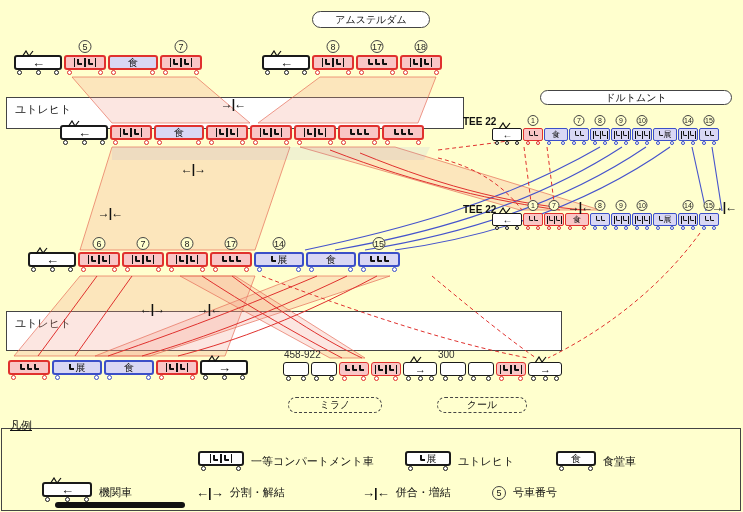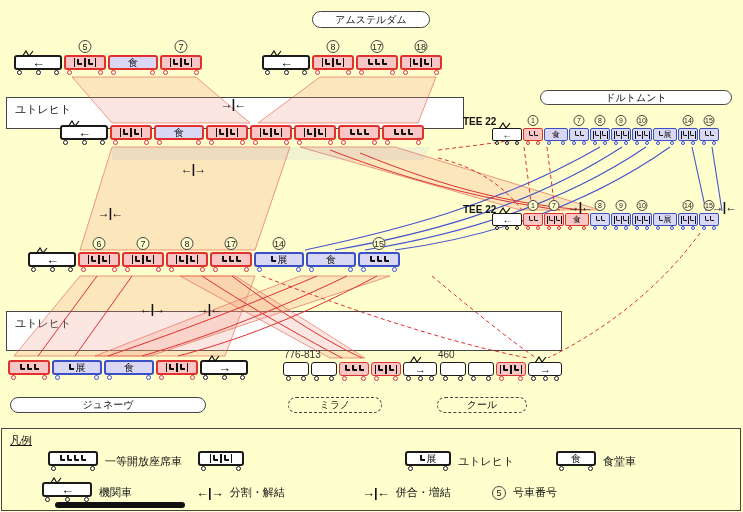--- a/index.html
+++ b/index.html
@@ -44,21 +44,21 @@
   .sz-S .carnum{width:11px;height:11px;font-size:7px;line-height:10px;top:-14px;}
   
   .sym{position:absolute;transform:translate(-50%,-50%);font-size:12px;font-weight:700;
        letter-spacing:-1px;color:#111;z-index:5;white-space:nowrap;}
   .sym-inline{font-size:13px;font-weight:700;letter-spacing:-1px;color:#111;}
   
   .tee-label{position:absolute;font-size:10px;font-weight:600;z-index:4;}
   .free-label{position:absolute;font-size:10px;color:#333;z-index:4;}
   
   .legend-box{position:absolute;left:1px;top:428px;width:740px;height:83px;border:1px solid #444;z-index:1;}
-  .legend-title{position:absolute;left:10px;top:433px;font-size:11px;z-index:3;text-decoration:underline;}
+  .legend-title{position:absolute;left:10px;top:418px;font-size:11px;z-index:3;text-decoration:underline;}
   .legend-item{position:absolute;display:flex;align-items:center;gap:7px;z-index:3;}
   .legend-label{font-size:11px;color:#111;}
   .badge-num{display:inline-block;width:14px;height:14px;border:1px solid #444;border-radius:50%;
              font-size:9px;line-height:13px;text-align:center;background:#ffffce;}
   .black-bar{position:absolute;background:#111;border-radius:3px;z-index:4;}
 </style>
 </head>
 <body>
 
 <div class="canvas">
@@ -106,28 +106,27 @@
       <path d="M524,147 L532,210"></path>
       <path d="M547,147 L555,210"></path>
       <path d="M262,276 C390,325 475,348 528,358"></path>
       <path d="M432,276 C475,312 510,340 536,358"></path>
       <path d="M700,233 C655,295 595,335 548,358"></path>
     </g>
   </svg>
 
   <div class="pill" style="left:312px;top:11px;width:118px;height:17px;line-height:15px">アムステルダム</div>
   <div class="pill" style="left:540px;top:90px;width:192px;height:15px;line-height:13px">ドルトムント</div>
-  <div class="pill" style="left:10px;top:397px;width:196px;height:16px;line-height:14px">ジュネーヴ</div>
   <div class="pill dashed" style="left:288px;top:397px;width:94px;height:16px;line-height:14px">ミラノ</div>
   <div class="pill dashed" style="left:437px;top:397px;width:90px;height:16px;line-height:14px">クール</div>
 
   <span class="tee-label" style="left:463px;top:116px">TEE 22</span>
   <span class="tee-label" style="left:463px;top:204px">TEE 22</span>
-  <span class="free-label" style="left:284px;top:349px">776-813</span>
-  <span class="free-label" style="left:438px;top:349px">460</span>
+  <span class="free-label" style="left:284px;top:349px">458-922</span>
+  <span class="free-label" style="left:438px;top:349px">300</span>
 
   <div class="train sz-L" style="left: 14px; top: 55px;">
       <div class="unit">
         <div class="car" style="width: 48px; border-color: rgb(26, 26, 26); background: rgb(255, 255, 255);">
           <span class="arrow">←</span>
           <span class="panto"><svg width="14" height="7" viewBox="0 0 14 7">
               <path d="M1,7 L5,1 L8,6 L12,1" fill="none" stroke="#111" stroke-width="1.2"></path>
             </svg></span>
         </div>
         <div class="wheels">
@@ -834,53 +833,37 @@
       <span class="sym" style="left: 110px; top: 213px;">→|←</span>
       <span class="sym" style="left: 580px; top: 207px;">→|←</span>
       <span class="sym" style="left: 724px; top: 207px;">→|←</span>
       <span class="sym" style="left: 152px; top: 309px;">←|→</span>
       <span class="sym" style="left: 209px; top: 309px;">→|←</span>
     </div>
 
   <div class="legend-box"></div>
   <span class="legend-title">凡例</span>
 
-  <div class="legend-item" style="left:48px;top:451px">
-    <div class="train sz-L inline">
-        <div class="unit">
-          <div class="car" style="width: 50px; border-color: rgb(26, 26, 26); background: rgb(255, 255, 255);">
-            <span class="seat"></span>
-            <span class="seat"></span>
-            <span class="seat"></span>
-            <span class="seat"></span>
-          </div>
-          <div class="wheels">
-            <span class="wheel" style="border-color: rgb(26, 26, 26);"></span>
-            <span class="wheel" style="border-color: rgb(26, 26, 26);"></span>
-          </div>
-        </div>
-      </div>
-    <span class="legend-label">一等開放座席車</span>
-  </div>
   <div class="legend-item" style="left:198px;top:451px">
     <div class="train sz-L inline">
         <div class="unit">
           <div class="car" style="width: 46px; border-color: rgb(26, 26, 26); background: rgb(255, 255, 255);">
             <span class="wall"></span>
             <span class="seat"></span>
             <span class="wall"></span>
             <span class="seat"></span>
             <span class="wall"></span>
           </div>
           <div class="wheels">
             <span class="wheel" style="border-color: rgb(26, 26, 26);"></span>
             <span class="wheel" style="border-color: rgb(26, 26, 26);"></span>
           </div>
         </div>
       </div>
+    <span class="legend-label">一等コンパートメント車</span>
   </div>
   <div class="legend-item" style="left:405px;top:451px">
     <div class="train sz-L inline">
         <div class="unit">
           <div class="car" style="width: 46px; border-color: rgb(26, 26, 26); background: rgb(255, 255, 255);">
             <span class="seat"></span>
             <span class="ctext">展</span>
           </div>
           <div class="wheels">
             <span class="wheel" style="border-color: rgb(26, 26, 26);"></span>

